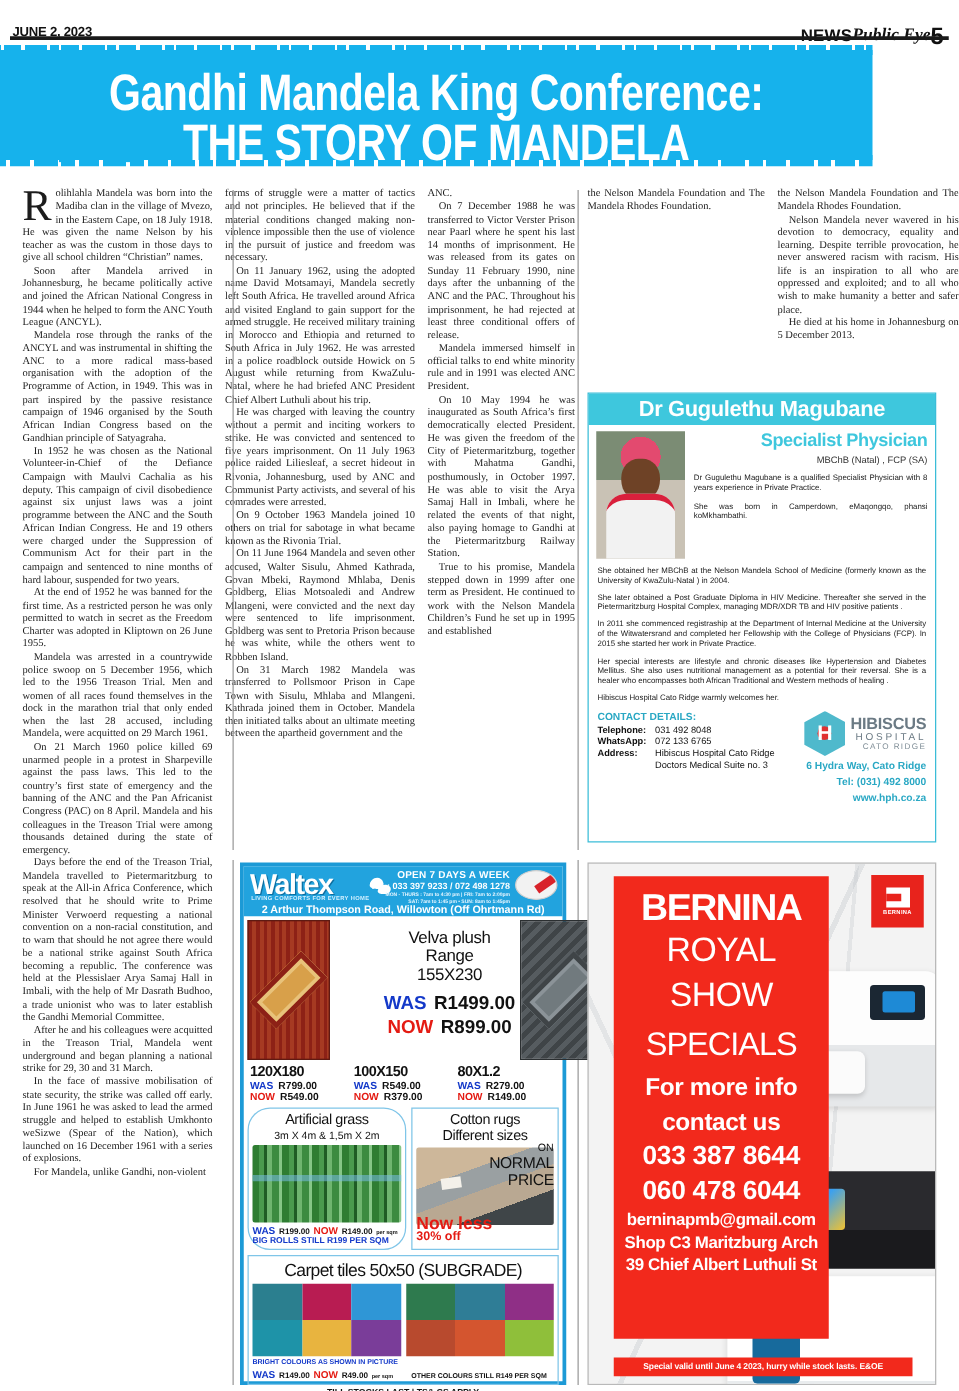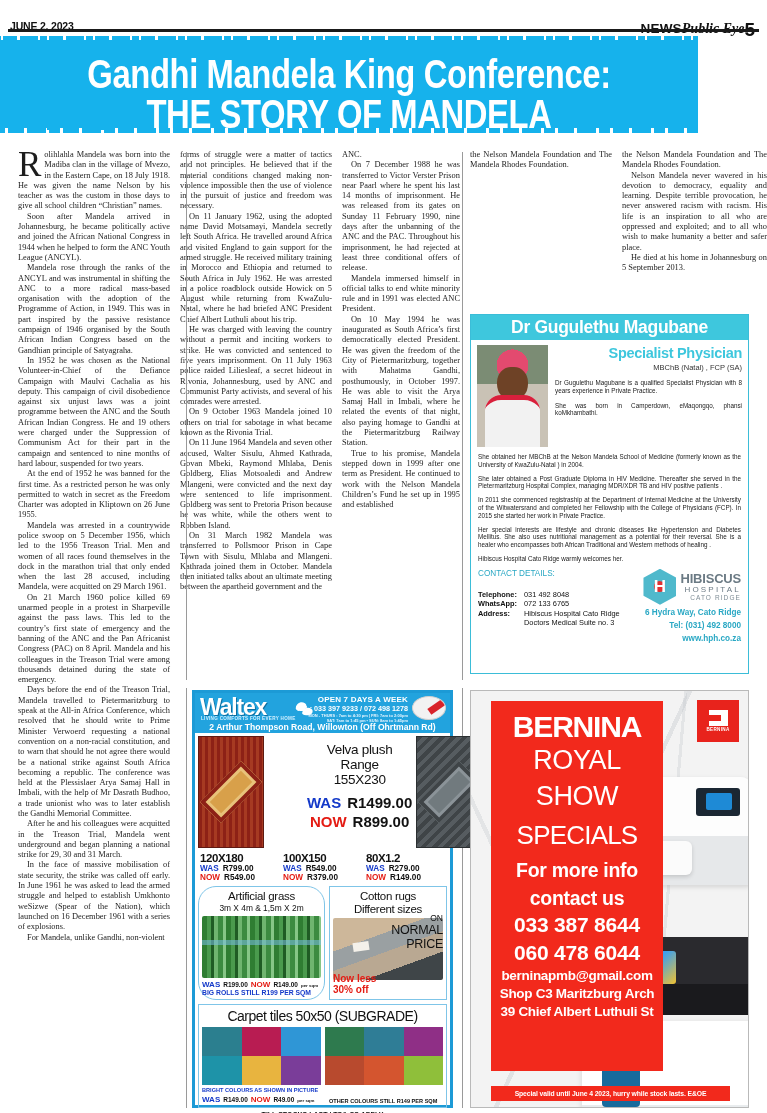--- a/index.html
+++ b/index.html
@@ -148,22 +148,22 @@
   }
   .doc-p {
     font-family: "Liberation Sans", sans-serif; font-size: 6.3px;
     line-height: 7.8px; color: #1a1a1a; text-align: justify; margin-top: 7px;
   }
   .doc-lower { padding: 0 7px; }
   .doc-lower .doc-p { margin-top: 6px; }
   .doc-contact-wrap { display:flex; padding: 0 7px; margin-top: 6px; }
   .doc-contact { flex: 1; }
   .doc-contact-title {
-    font-family: "Liberation Sans", sans-serif; font-weight: normal;
-    font-size: 8.2px; color: #2aa8c4; margin-bottom: 12px;
+    font-family: "Liberation Sans", sans-serif; font-weight: bold;
+    font-size: 8.2px; color: #2aa8c4; margin-bottom: 1px;
   }
   .doc-row { display: flex; font-family: "Liberation Sans", sans-serif; font-size: 7.4px; line-height: 9.4px; color: #111; }
   .doc-row .k { font-weight: bold; width: 46px; flex: 0 0 46px; }
   .doc-row .v { font-weight: normal; }
   .doc-logo-box { width: 118px; flex: 0 0 118px; text-align: right; }
   .doc-logo-flex { display:flex; align-items:center; justify-content:flex-end; gap:4px; }
   .hex {
     width: 33px; height: 36px; background: #4fb9cc; position: relative;
     clip-path: polygon(50% 0%, 100% 25%, 100% 75%, 50% 100%, 0% 75%, 0% 25%);
     display:flex; align-items:center; justify-content:center;
@@ -280,21 +280,21 @@
   .wx-gf-lbl-w { font-family:"Liberation Sans",sans-serif; font-weight:bold; font-size:8px; color:#1439c9; }
   .wx-gf-lbl-n { font-family:"Liberation Sans",sans-serif; font-weight:bold; font-size:8px; color:#e41b13; }
   .wx-gf-v { font-family:"Liberation Sans",sans-serif; font-weight:bold; font-size:6.5px; color:#111; }
   .wx-gf-sm { font-family:"Liberation Sans",sans-serif; font-weight:bold; font-size:4.4px; color:#111; }
   .wx-bigrolls { font-family:"Liberation Sans",sans-serif; font-weight:bold; font-size:6.8px; color:#1439c9; }
   .wx-ovr { position:absolute; right:3px; top:26px; text-align:right; }
   .wx-ovr-on { font-family:"Liberation Sans",sans-serif; font-size:8.5px; color:#111; }
   .wx-ovr-normal { font-family:"Liberation Sans",sans-serif; font-size:12.5px; color:#111; letter-spacing:-0.3px; }
   .wx-ovr-price { font-family:"Liberation Sans",sans-serif; font-size:12.5px; color:#111; letter-spacing:-0.3px; }
   .wx-less { position:absolute; left:3px; bottom:4px; }
-  .wx-less1 { font-family:"Liberation Sans",sans-serif; font-weight:bold; font-size:10px; color:#e41b13; line-height:11px; }
+  .wx-less1 { font-family:"Liberation Sans",sans-serif; font-weight:bold; font-size:14px; color:#e41b13; line-height:11px; }
   .wx-less2 { font-family:"Liberation Sans",sans-serif; font-weight:bold; font-size:10px; color:#e41b13; line-height:11px; }
 
   .wx-tiles { border: 1px solid #7fc5e8; margin-top: 4px; padding: 3px; }
   .wx-tiles-t { font-family:"Liberation Sans",sans-serif; font-size:14px; color:#111; text-align:center; letter-spacing:-0.5px; }
   .wx-tiles-imgs { display:flex; gap:4px; margin-top:3px; }
   .tile-grid { flex:1; height:58px; display:grid; grid-template-columns:repeat(3,1fr); grid-template-rows:repeat(2,1fr); }
   .wx-tiles-foot { display:flex; margin-top:2px; }
   .wx-tf-l { width:127px; flex:0 0 127px; }
   .wx-tf-r { flex:1; display:flex; align-items:flex-end; }
   .wx-bright { font-family:"Liberation Sans",sans-serif; font-weight:bold; font-size:5.6px; color:#1439c9; }
@@ -428,21 +428,21 @@
       <p>True to his promise, Mandela stepped down in 1999 after one term as President. He continued to work with the Nelson Mandela Children’s Fund he set up in 1995 and established</p>
     </div>
 
     <div class="col col4">
       <p class="noindent">the Nelson Mandela Foundation and The Mandela Rhodes Foundation.</p>
     </div>
 
     <div class="col col5">
       <p class="noindent">the Nelson Mandela Foundation and The Mandela Rhodes Foundation.</p>
       <p>Nelson Mandela never wavered in his devotion to democracy, equality and learning. Despite terrible provocation, he never answered racism with racism. His life is an inspiration to all who are oppressed and exploited; and to all who wish to make humanity a better and safer place.</p>
-      <p>He died at his home in Johannesburg on 5 September 2013.</p>
+      <p>He died at his home in Johannesburg on 5 December 2013.</p>
     </div>
   </div>
 
   <div class="vrule" style="left:186px; top:152px; height:528px;"></div>
   <div class="vrule" style="left:462px; top:152px; height:528px;"></div>
   <div class="vrule" style="left:462px; top:688px; height:420px;"></div>
   <div class="vrule" style="left:186px; top:688px; height:420px;"></div>
 
   <div class="doc-ad">
     <div class="doc-head">

